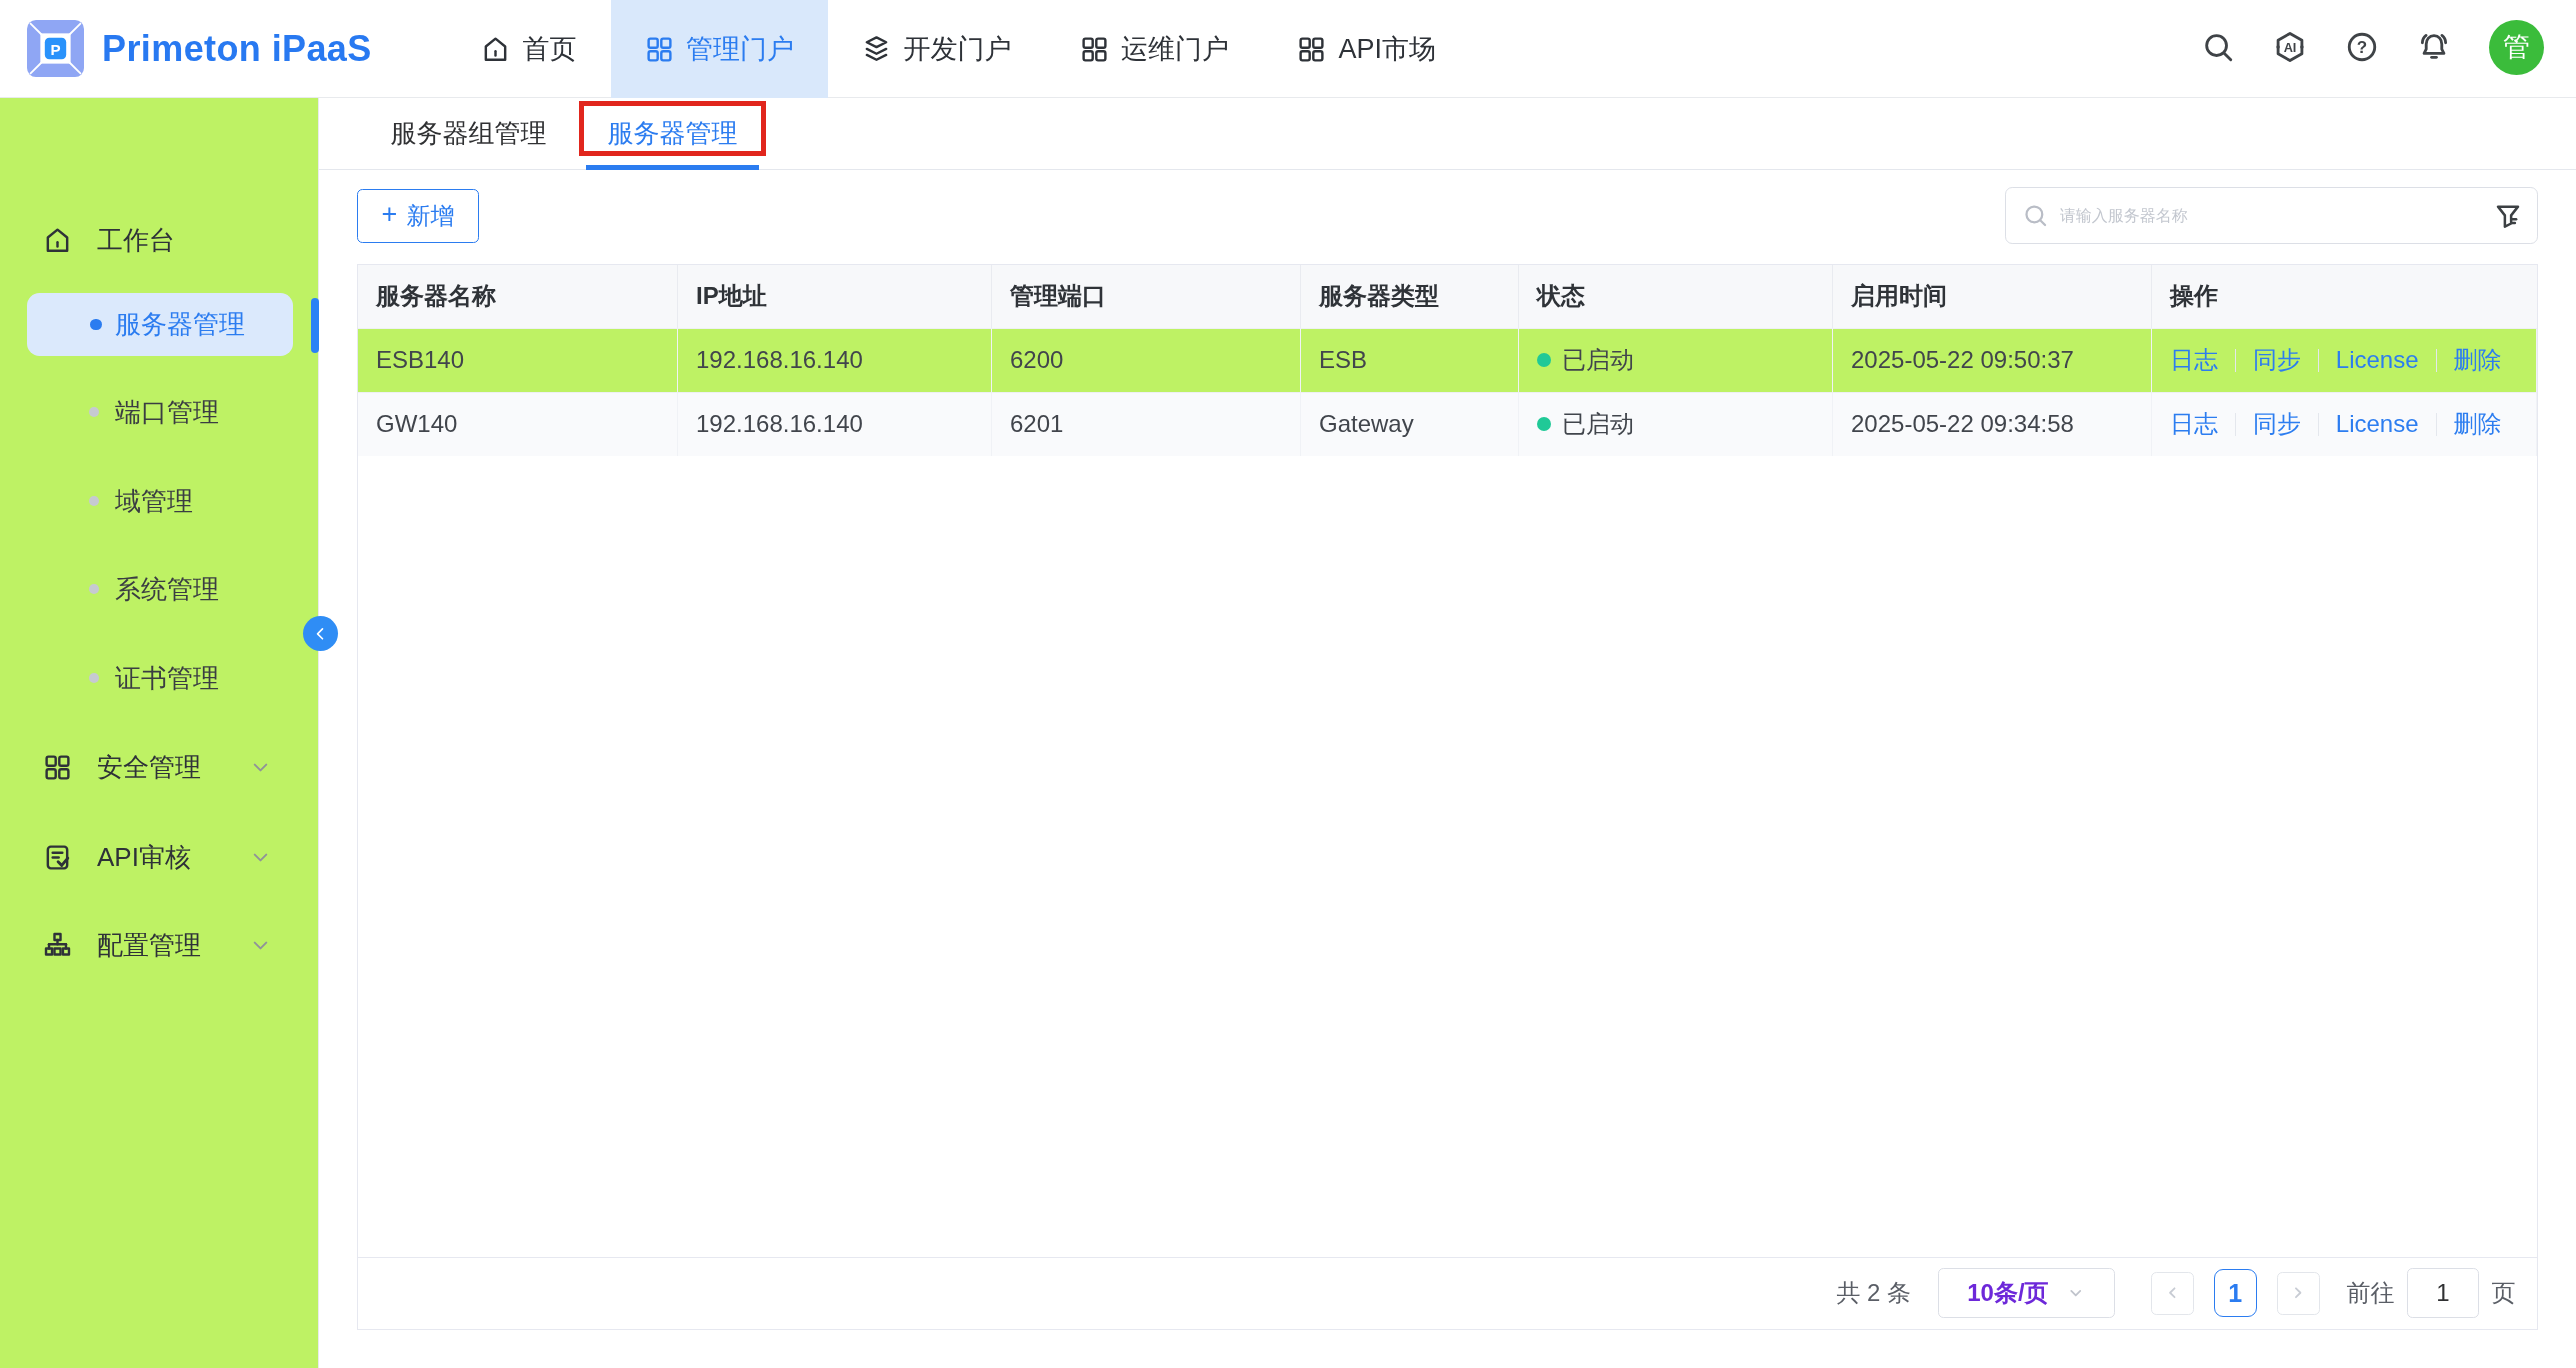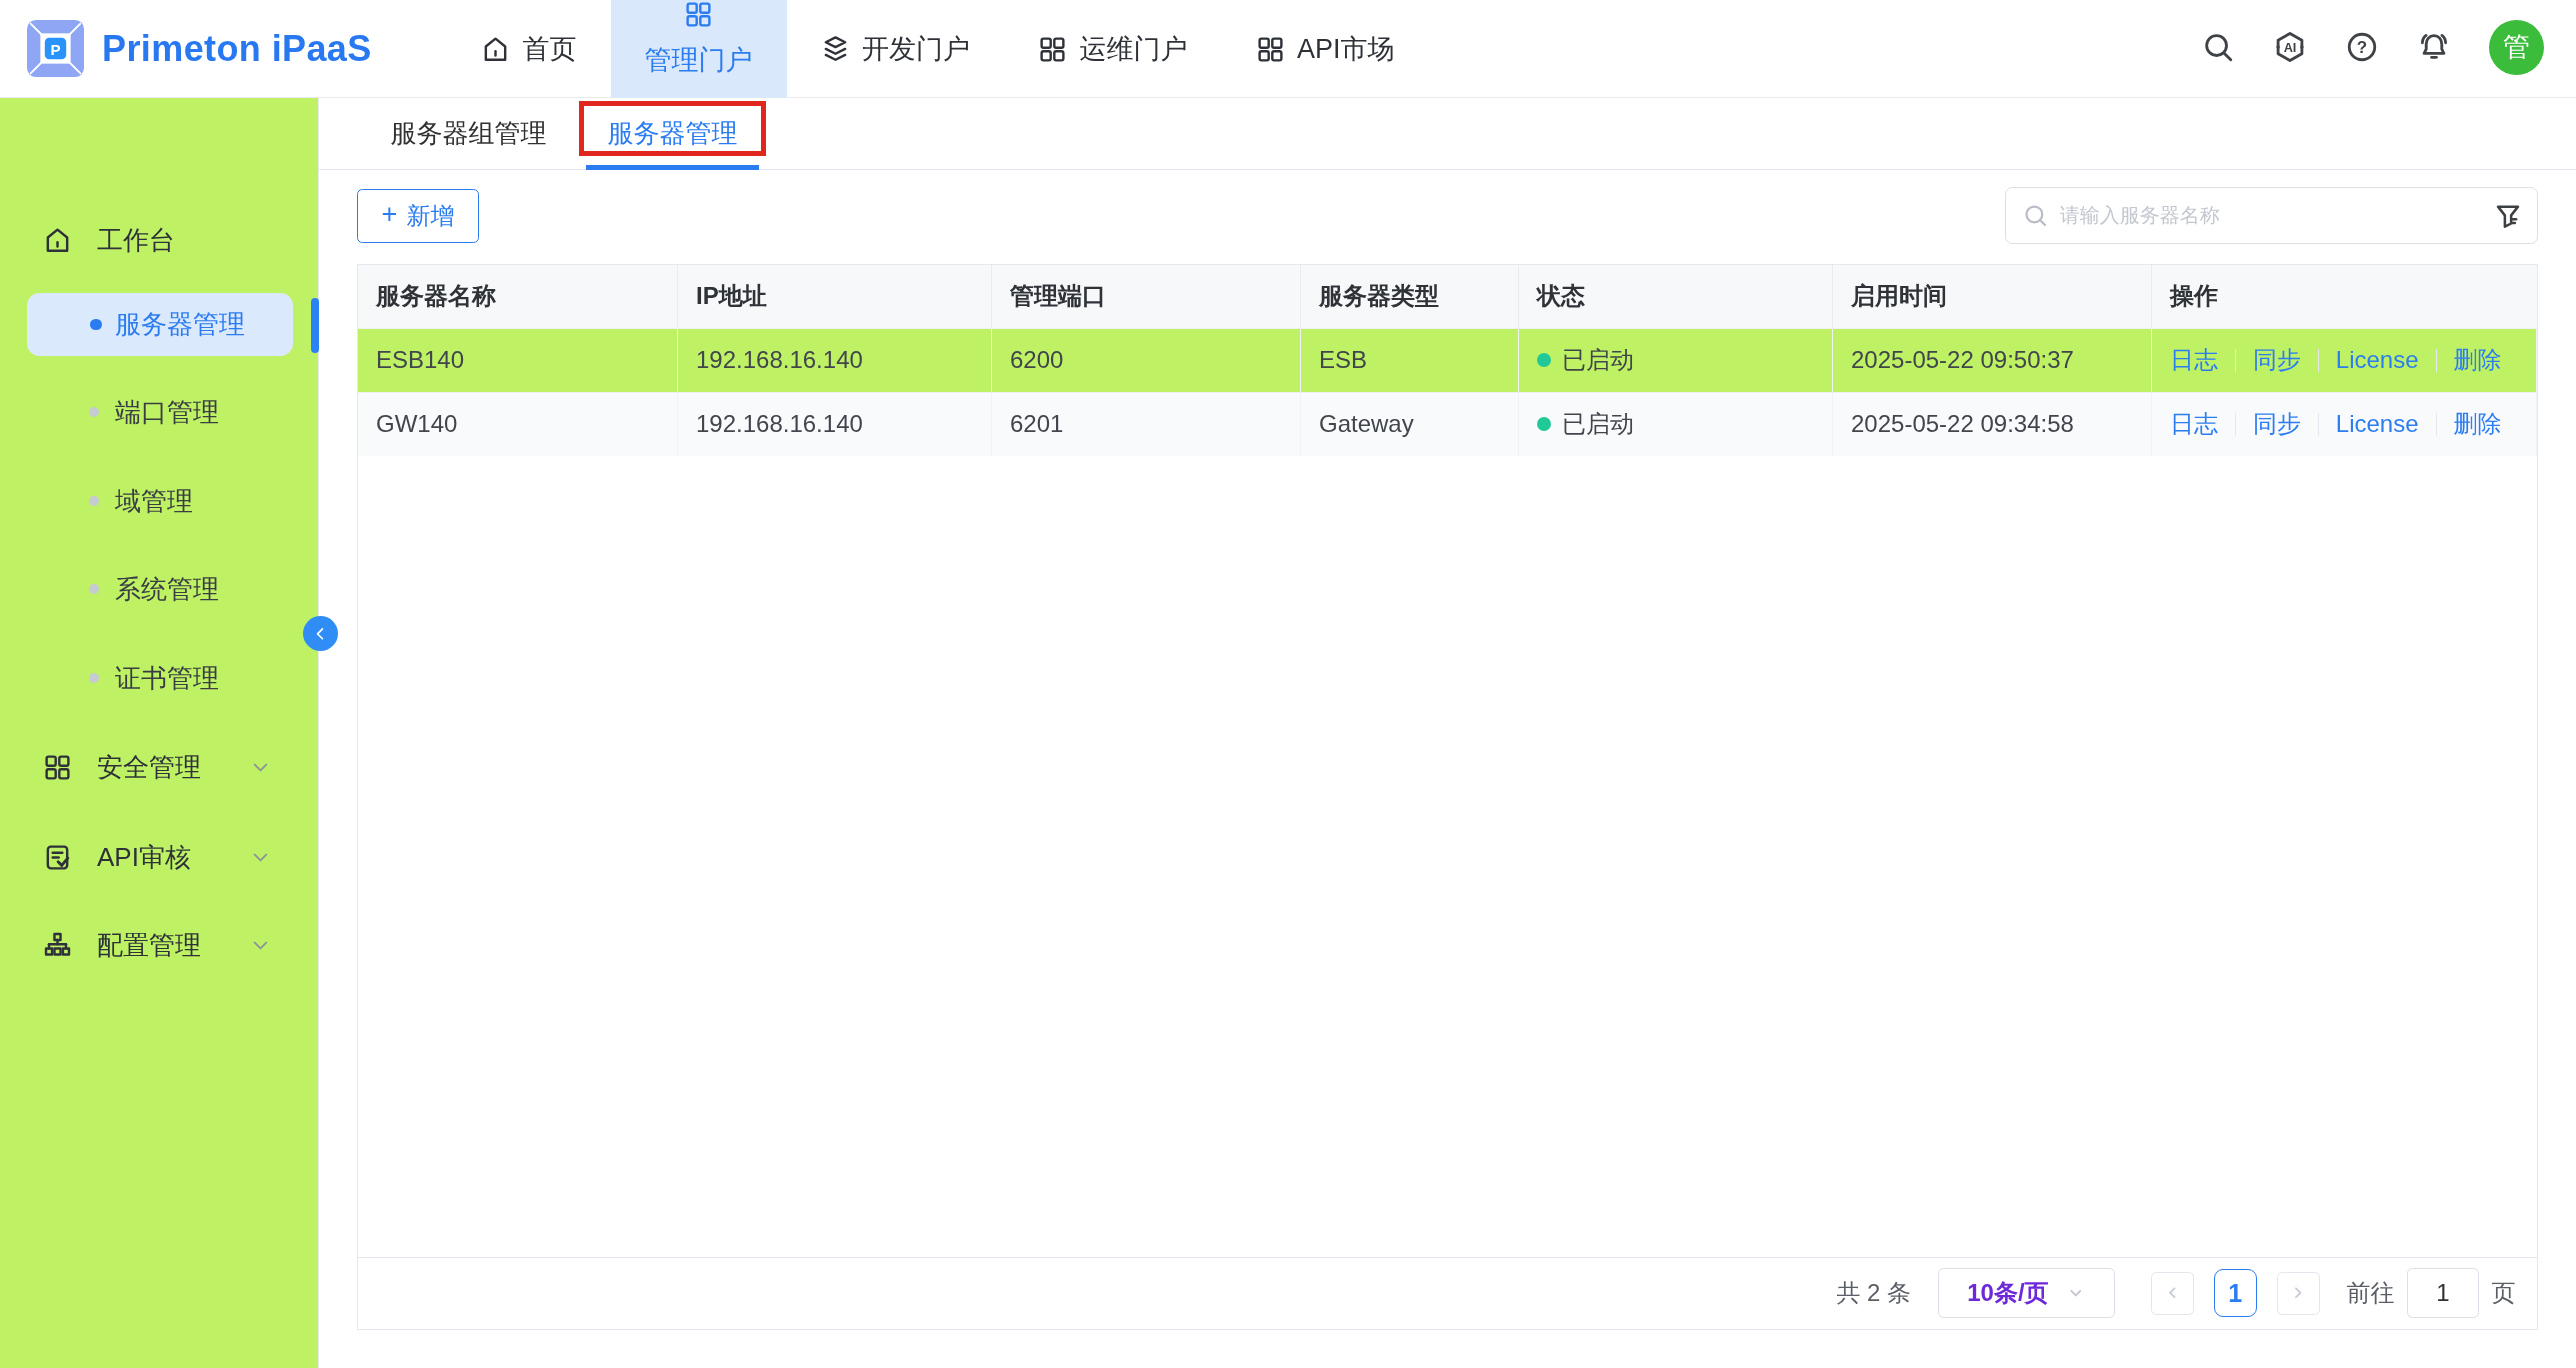--- a/index.html
+++ b/index.html
@@ -8,21 +8,21 @@
 
   
   .header { position:absolute; left:0; top:0; width:2576px; height:98px;
     background:#fff; border-bottom:0.9px solid #e8eaed; display:flex; align-items:center; z-index:20; }
   .brand { display:flex; align-items:center; gap:18px; padding-left:27px; }
   .brand-name { font-size:36px; font-weight:bold; color:#2879f1; letter-spacing:0.4px; }
   .nav { position:absolute; left:447px; top:0; height:98px; display:flex; }
   .nav-item { display:flex; align-items:center; gap:12.5px; padding:0 34px; height:98px;
     font-size:27px; color:#2e3238; cursor:pointer; }
   .nav-item svg { width:29px; height:29px; stroke:#2e3238; }
-  .nav-item.active { background:#d9e8fb; color:#2b7cf0;flex-direction:column; }
+  .nav-item.active { background:#d9e8fb; color:#2b7cf0; }
   .nav-item.active svg { stroke:#2b7cf0; }
   .hdr-actions { position:absolute; right:32px; top:0; height:94px; display:flex; align-items:center; gap:38px; }
   .hdr-icon { width:34px; height:34px; display:flex; align-items:center; justify-content:center; cursor:pointer; }
   .hdr-icon svg { width:34px; height:34px; stroke:#3f4347; }
   .avatar { width:55px; height:55px; border-radius:50%; background:#3bbc3b; color:#fff;
     font-size:27px; display:flex; align-items:center; justify-content:center; cursor:pointer; }
 
   
   .sidebar { position:absolute; left:0; top:98px; width:319px; bottom:0; background:#bef264;
     border-right:0.9px solid #e8eaed; z-index:10; }
@@ -54,21 +54,21 @@
   .red-box { position:absolute; left:-7.2px; right:-7.2px; top:2.7px; height:55px;
     border:5.4px solid #e1261d; pointer-events:none; }
 
   .toolbar { margin:17px 38px 0 38px; height:57px; display:flex; align-items:center; justify-content:space-between; }
   .add-btn { width:122px; height:54px; border:1.8px solid #2b7cf0; border-radius:5.4px; background:#fff;
     color:#2b7cf0; font-size:24px; display:flex; align-items:center; justify-content:center; gap:9px; cursor:pointer; }
   .add-plus { font-size:27px; line-height:1; margin-top:-2.7px; }
   .search-box { width:533px; height:57px; border:0.9px solid #dcdfe6; border-radius:7.2px;
     display:flex; align-items:center; padding:0 14.3px 0 16px; }
   .search-box svg.mag { width:27px; height:27px; stroke:#b9bdc6; flex:none; }
-  .search-input { flex:1; border:none; outline:none; font-size:20px; color:#8b5cf6; margin-left:10.7px;
+  .search-input { flex:1; border:none; outline:none; font-size:16px; color:#8b5cf6; margin-left:10.7px;
     font-family:"Liberation Sans", sans-serif; background:transparent; }
   .search-input::placeholder { color:#c3c7cf; }
   .filter-icon { width:30px; height:30px; flex:none; cursor:pointer; }
   .filter-icon svg { width:30px; height:30px; stroke:#3c4043; }
 
   
   .table-block { margin:19.7px 38px 0 38px; height:1066px; border:0.9px solid #e6e8f0;
     display:flex; flex-direction:column; }
   .t-row { display:flex; flex:none; }
   .t-head { height:63px; background:#f7f8fa; }

